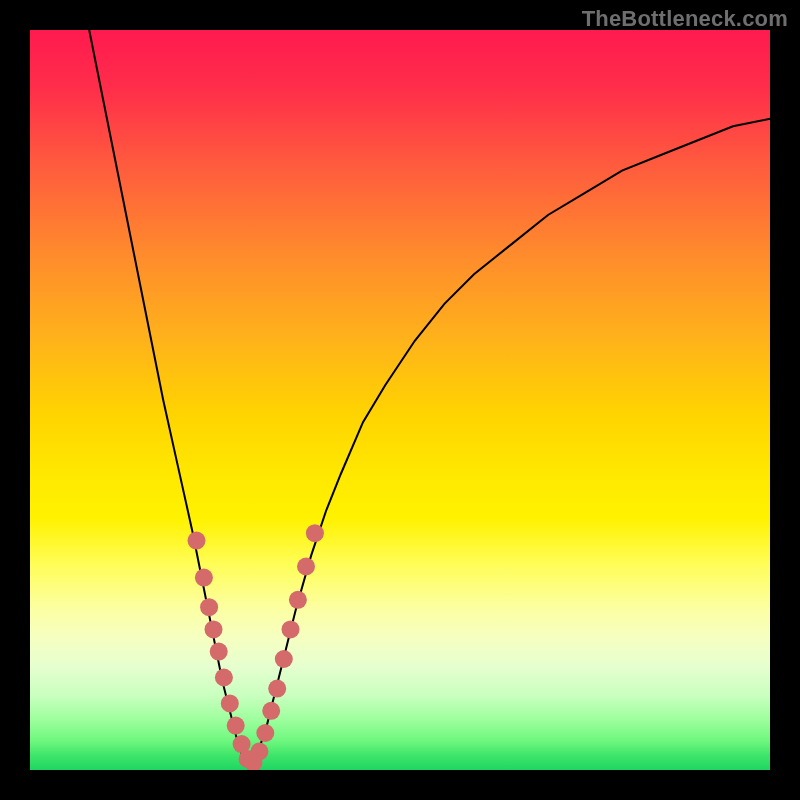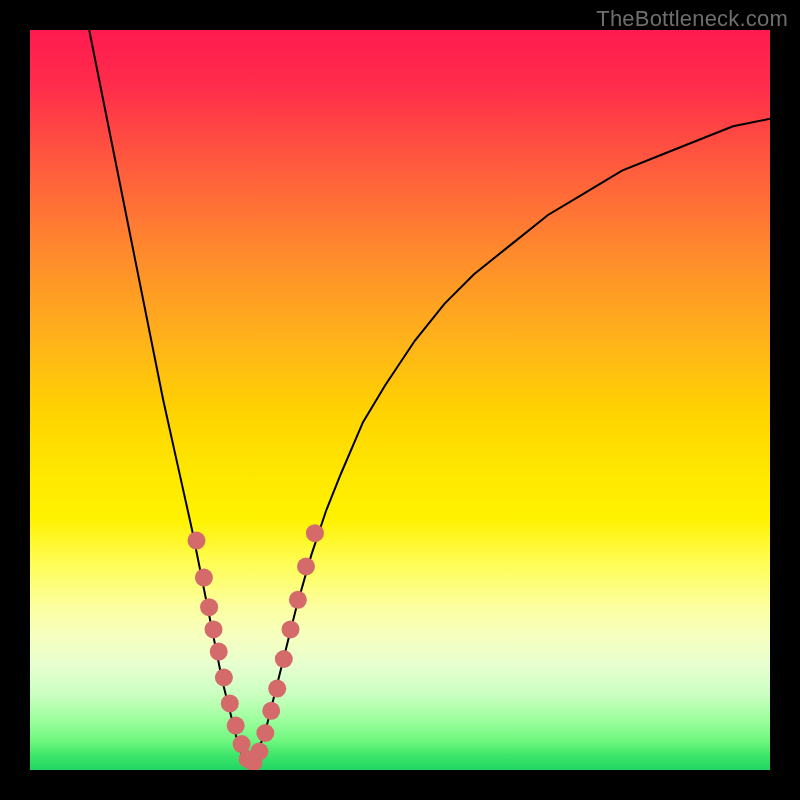--- a/index.html
+++ b/index.html
@@ -51,21 +51,21 @@
   svg.curve {
     position: absolute;
     inset: 0;
   }
   .watermark {
     position: absolute;
     top: 6px;
     right: 12px;
     color: #6e6e6e;
     font-size: 22px;
-    font-weight: 400;
+    font-weight: 700;
     letter-spacing: 0.2px;
     user-select: none;
   }
 </style>
 </head>
 <body>
 
 <div class="frame">
 
   <div class="plot-area">

